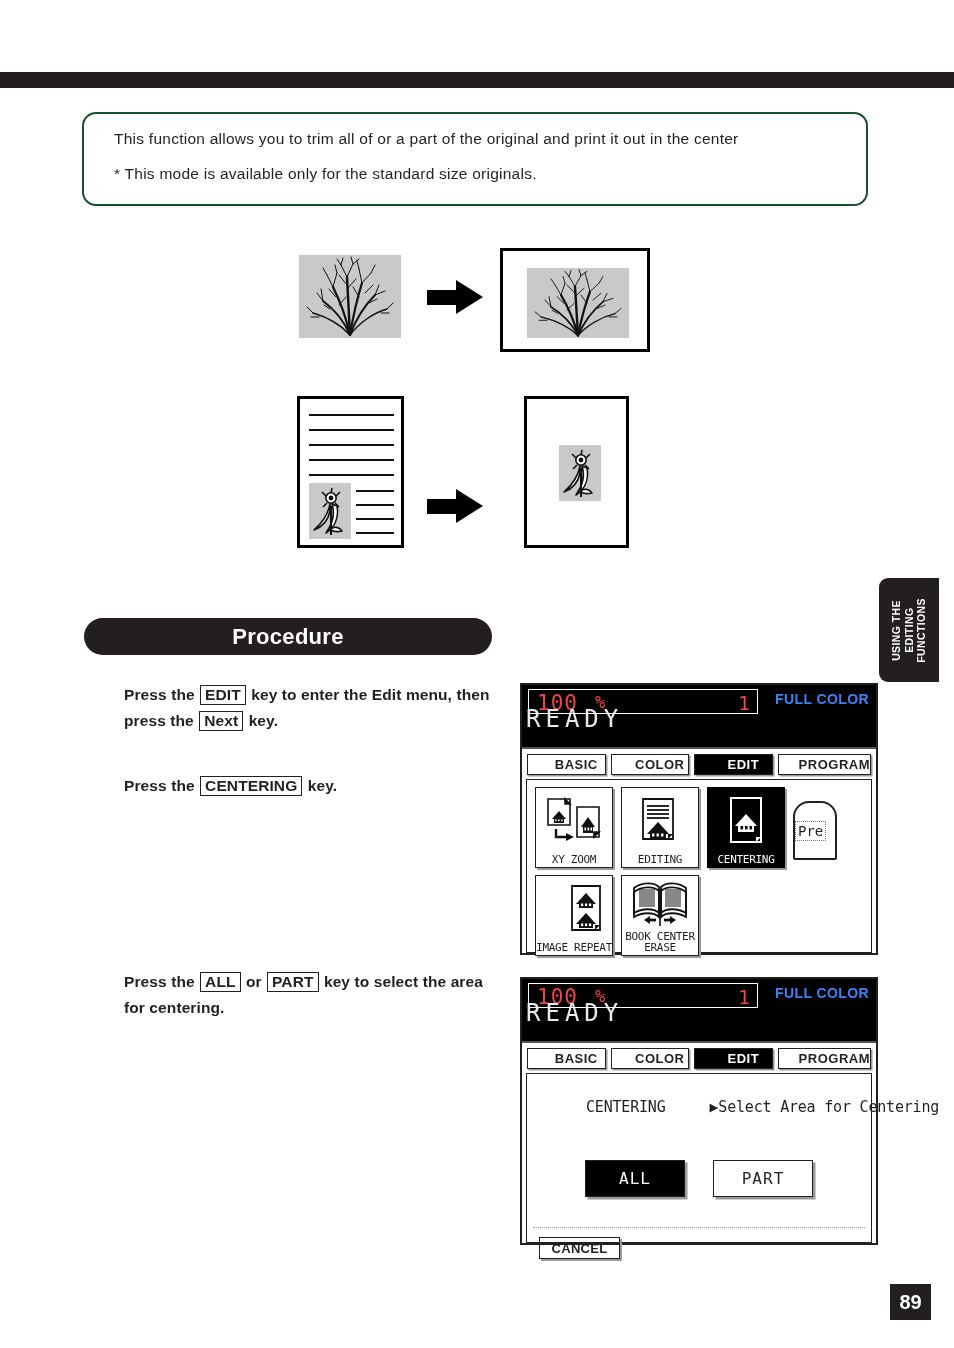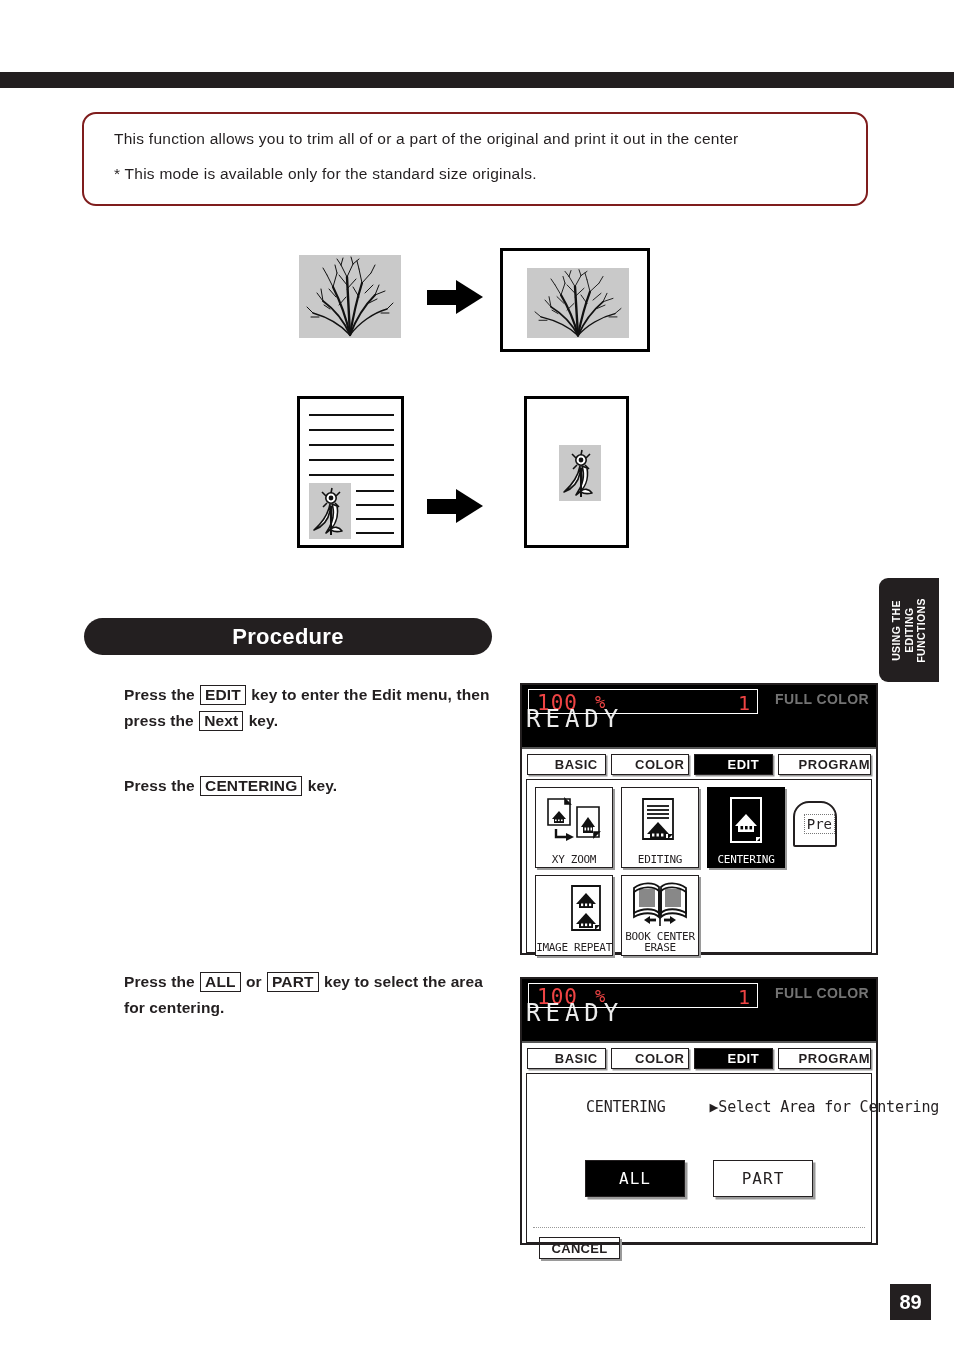--- a/index.html
+++ b/index.html
@@ -22,21 +22,21 @@
     left: 0; top: 72px;
     width: 954px; height: 16px;
     background: #231f20;
   }
 
   
   .desc-box {
     position: absolute;
     left: 82px; top: 112px;
     width: 786px; height: 94px;
-    border: 2px solid #7f1d1d;
+    border: 2px solid #14532d;
     border-radius: 14px;
     box-sizing: border-box;
     padding: 13px 26px 0 30px;
   }
   .desc-line {
     font-size: 15.5px;
     line-height: 24px;
     letter-spacing: 0.25px;
     color: #231f20;
   }
@@ -146,21 +146,21 @@
     position: absolute; left: 66px; top: 2px;
     font-size: 17px;
   }
   .lcd-copies {
     position: absolute; right: 7px; top: 1px;
     font-size: 20px;
   }
   .lcd-fullcolor {
     position: absolute;
     right: 7px; top: 6px;
-    color: #737373;
+    color: #3b82f6;
     font-family: "Liberation Sans", sans-serif;
     font-size: 14px;
     font-weight: bold;
     letter-spacing: 0.4px;
   }
   .lcd-ready {
     position: absolute;
     left: 4px; top: 20px;
     color: #ffffff;
     font-size: 24px;
@@ -231,27 +231,27 @@
     font-family: "DejaVu Sans Mono", monospace;
     font-size: 11px;
     letter-spacing: -0.3px;
     text-align: center;
     line-height: 11px;
     color: #231f20;
   }
   .fcell.sel .flabel { color: #ffffff; }
 
   .prev-tab {
-    width: 44px; height: 46px;
+    width: 44px; height: 59px;
     border: 2px solid #231f20;
     border-radius: 16px 16px 2px 2px;
     box-sizing: border-box;
     display: flex;
     align-items: center;
-    justify-content: flex-end;
+    justify-content: flex-start;
     margin-top: 14px;
     background: #fff;
   }
   .prev-tab span {
     font-family: "DejaVu Sans Mono", monospace;
     font-size: 14px;
     border: 1.2px dotted #777;
     padding: 1px 2px;
   }
 

